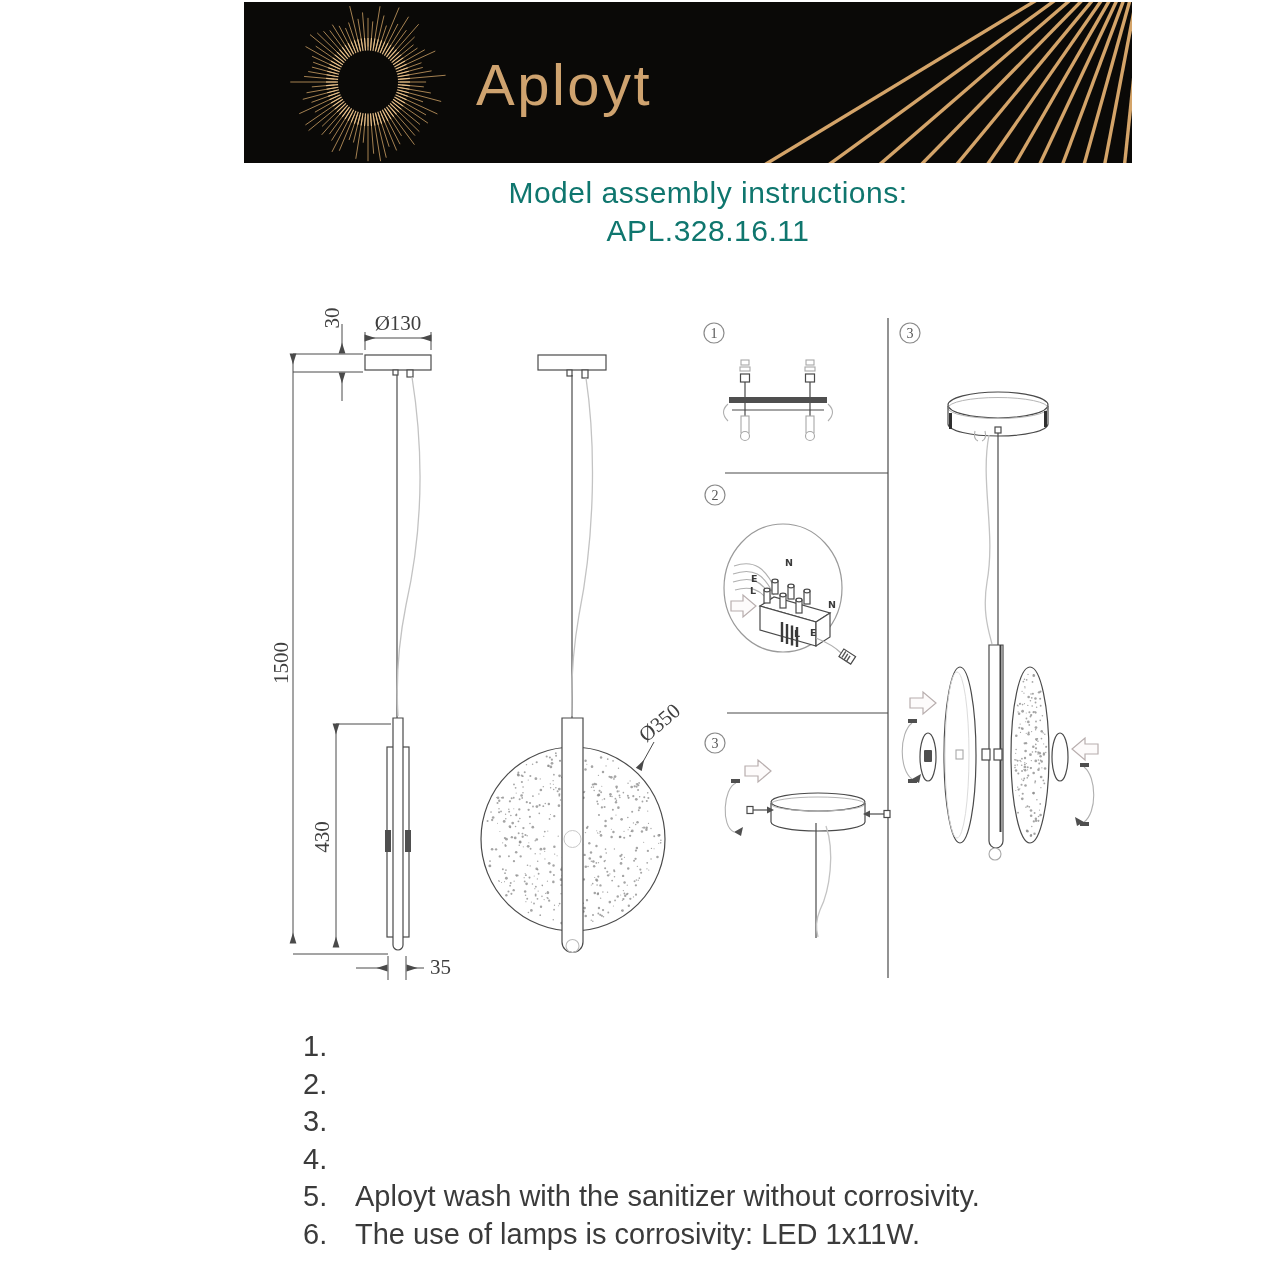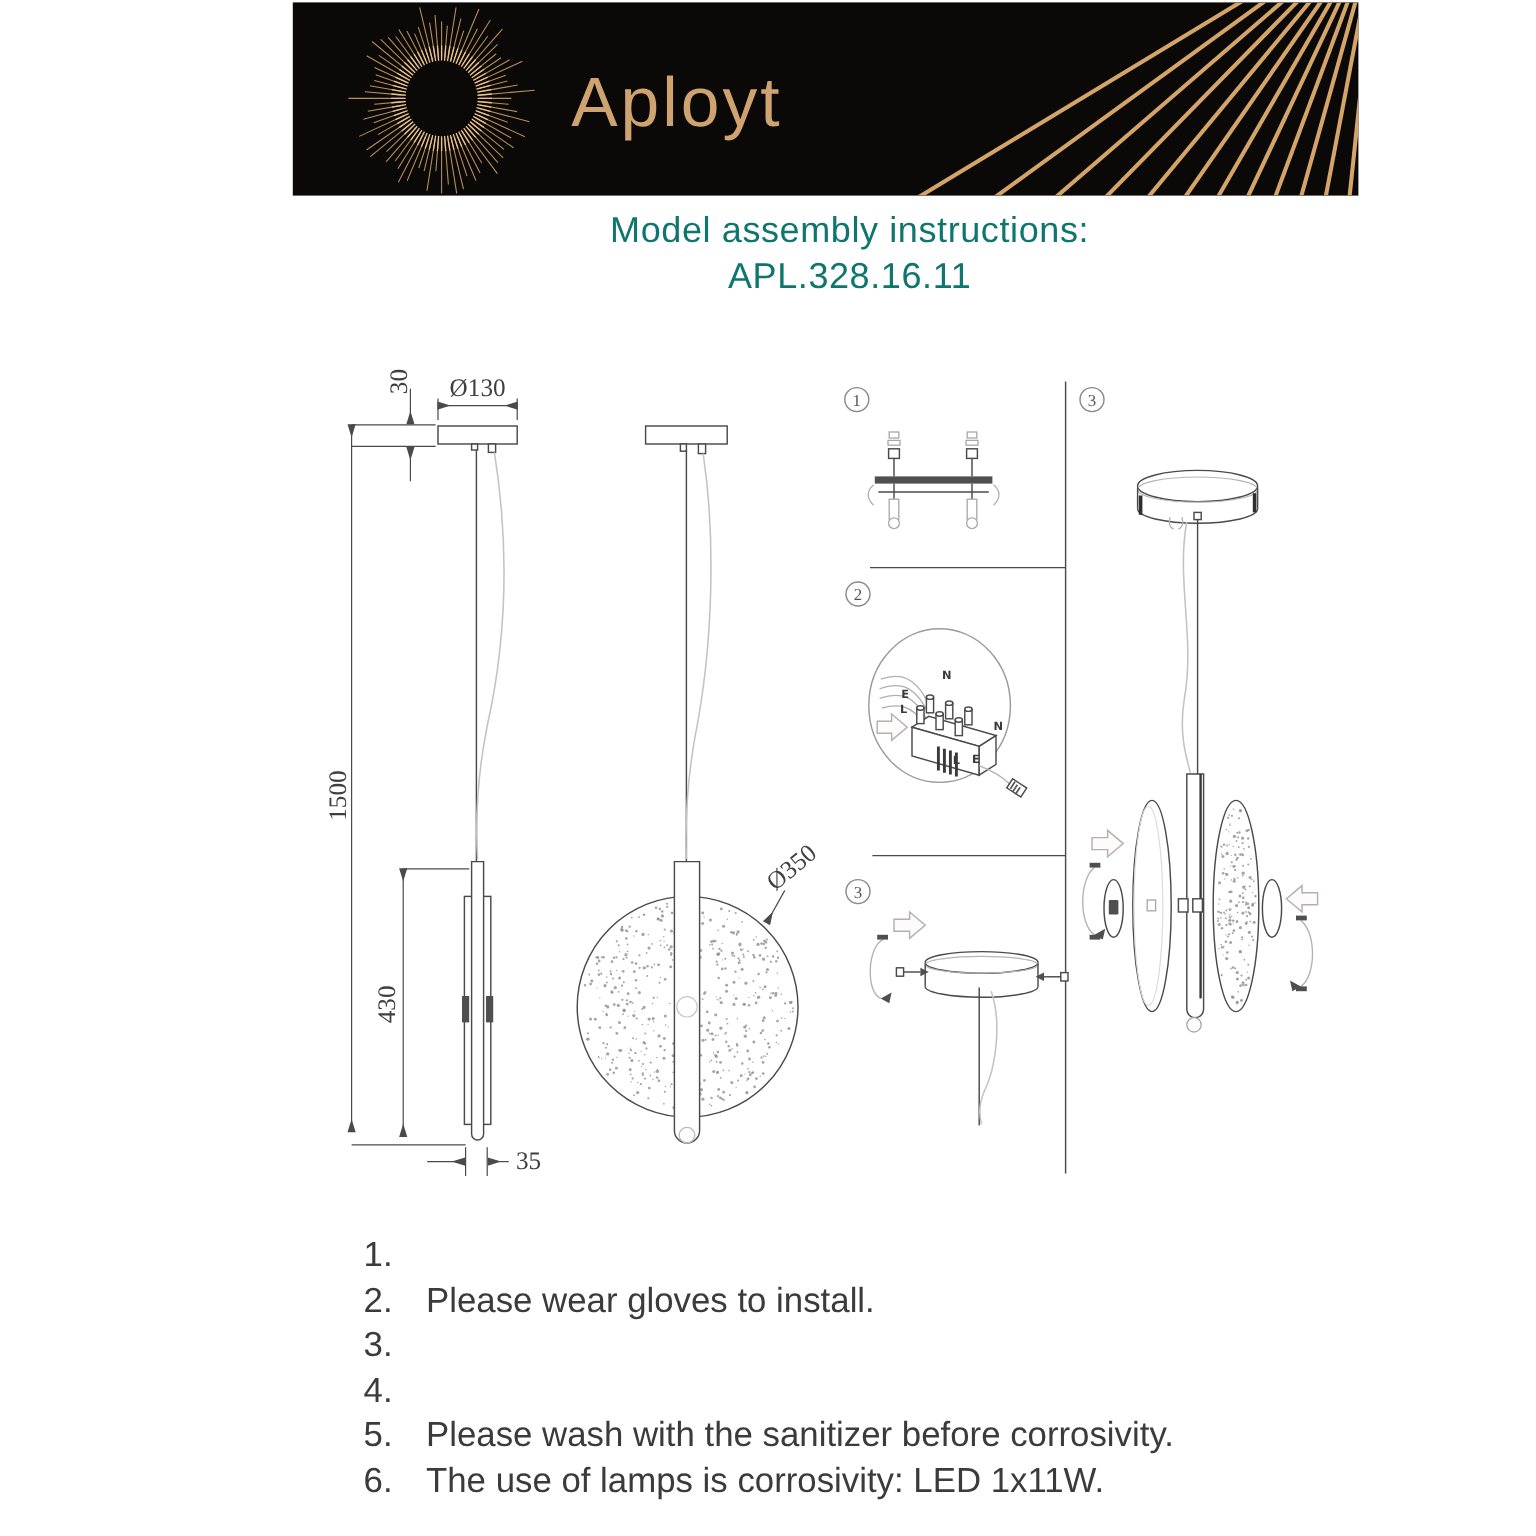--- a/index.html
+++ b/index.html
@@ -1119,30 +1119,29 @@
       <path class="oarrow" d="M1050 474 h-13 v-6 l-13 11 13 11 v-6 h13 z"></path>
     </g>
   </svg>
 
   <ol class="instructions">
     <li class="row">
       <span class="num">1.</span>
       </li>
     <li class="row">
       <span class="num">2.</span>
-      <span>Please wear gloves to install.</span>
       </li>
     <li class="row">
       <span class="num">3.</span>
       </li>
     <li class="row">
       <span class="num">4.</span>
       </li>
     <li class="row">
       <span class="num">5.</span>
-      <span>Please wash with the sanitizer before corrosivity.</span>
+      <span>Aployt wash with the sanitizer without corrosivity.</span>
       </li>
     <li class="row">
       <span class="num">6.</span>
       <span>The use of lamps is corrosivity: LED 1x11W.</span>
       </li>
   </ol>
 </div>
 
 </body></html>

